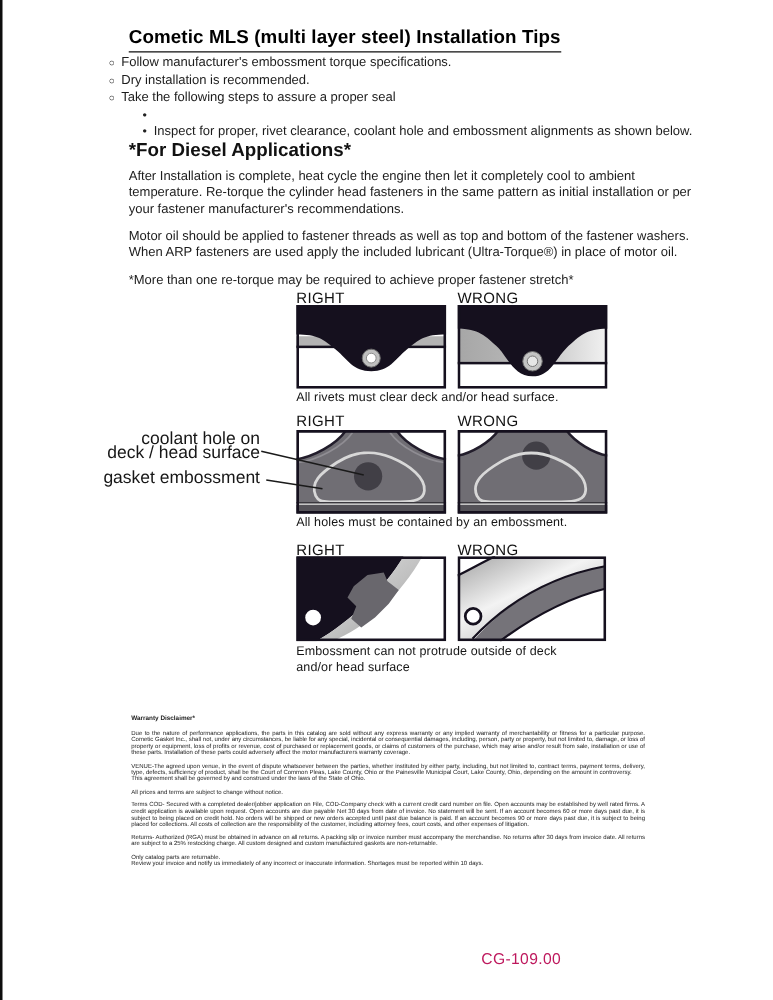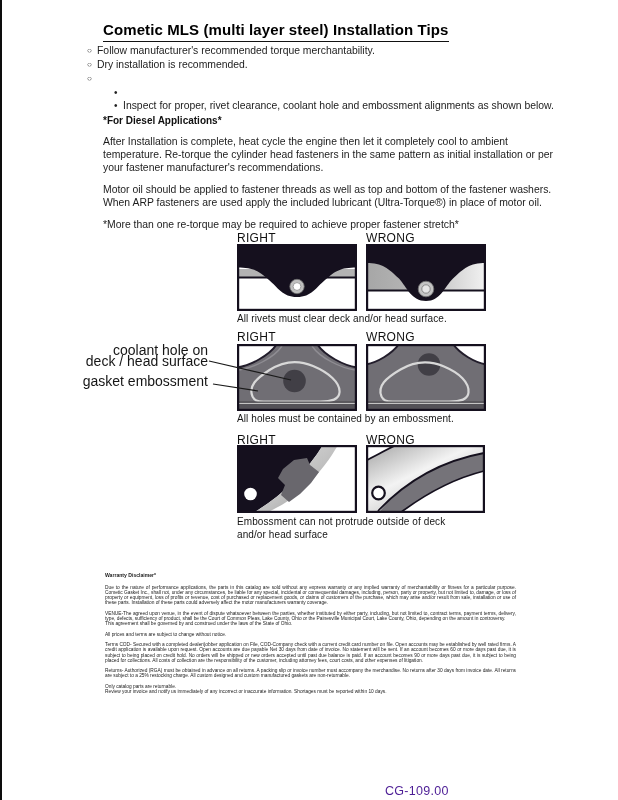--- a/index.html
+++ b/index.html
@@ -15,57 +15,58 @@
     position:absolute; left:103px; top:21px; font-size:15px; font-weight:bold;
     letter-spacing:.1px; border-bottom:1.8px solid #111; padding-bottom:3px; color:#000000;
   }
   .bullets { position:absolute; left:87px; top:44px; width:470px; font-size:10.4px; line-height:13.5px; }
   .b-row { display:flex; }
   .b-dot { width:10px; font-size:8px; line-height:14px; color:#222; }
   .b-sub { margin-left:27px; }
   .b-sub .b-dot { font-size:10px; line-height:13px; width:9px; }
 
   .diesel { position:absolute; left:103px; top:114px; width:455px; font-size:10.4px; line-height:13px; }
-  .diesel h2 { font-size:10px; font-weight:bold; margin-bottom:8px; color:#111; }
+  .diesel h2 { font-size:15px; font-weight:bold; margin-bottom:8px; color:#111; }
   .diesel p { margin-bottom:9px; }
 
   .dg-label { position:absolute; font-size:12px; letter-spacing:.3px; color:#111; width:120px; }
   .dg-box { position:absolute; width:120px; height:67px; z-index:1; }
   .dg-box svg { display:block; }
   .dg-caption { position:absolute; font-size:10px; color:#161616; line-height:12.5px; letter-spacing:.1px; }
 
   .anno { position:absolute; font-size:14px; line-height:10.6px; text-align:right; width:150px; color:#161616; }
   .anno-lines { position:absolute; left:205px; top:356px; z-index:3; pointer-events:none; }
 
   .disclaimer { position:absolute; left:105px; top:573px; width:411px; font-size:4.8px; line-height:5.1px; color:#222; text-align:justify; }
   .disclaimer h3 { font-size:5.1px; font-weight:bold; margin-bottom:7px; }
   .disclaimer p { margin-bottom:5.5px; }
   .disclaimer p.tight { margin-bottom:0; }
 
-  .footer-code { position:absolute; left:385px; top:784px; font-size:12.5px; letter-spacing:.3px; color:#4c1d95; }
+  .footer-code { position:absolute; left:385px; top:760px; font-size:12.5px; letter-spacing:.3px; color:#be185d; }
 </style>
 </head>
 <body>
 
 <div class="page">
   <div class="edge-line"></div>
 
   <h1 class="title">Cometic MLS (multi layer steel) Installation Tips</h1>
 
   <div class="bullets">
     <div class="b-row">
       <span class="b-dot">○</span>
-      <span>Follow manufacturer's recommended torque merchantability.</span>
+      <span>Follow manufacturer's embossment torque specifications.</span>
     </div>
     <div class="b-row">
       <span class="b-dot">○</span>
       <span>Dry installation is recommended.</span>
     </div>
     <div class="b-row">
       <span class="b-dot">○</span>
+      <span>Take the following steps to assure a proper seal</span>
     </div>
     <div class="b-row b-sub">
       <span class="b-dot">•</span>
     </div>
     <div class="b-row b-sub">
       <span class="b-dot">•</span>
       <span>Inspect for proper, rivet clearance, coolant hole and embossment alignments as shown below.</span>
     </div>
   </div>
 

